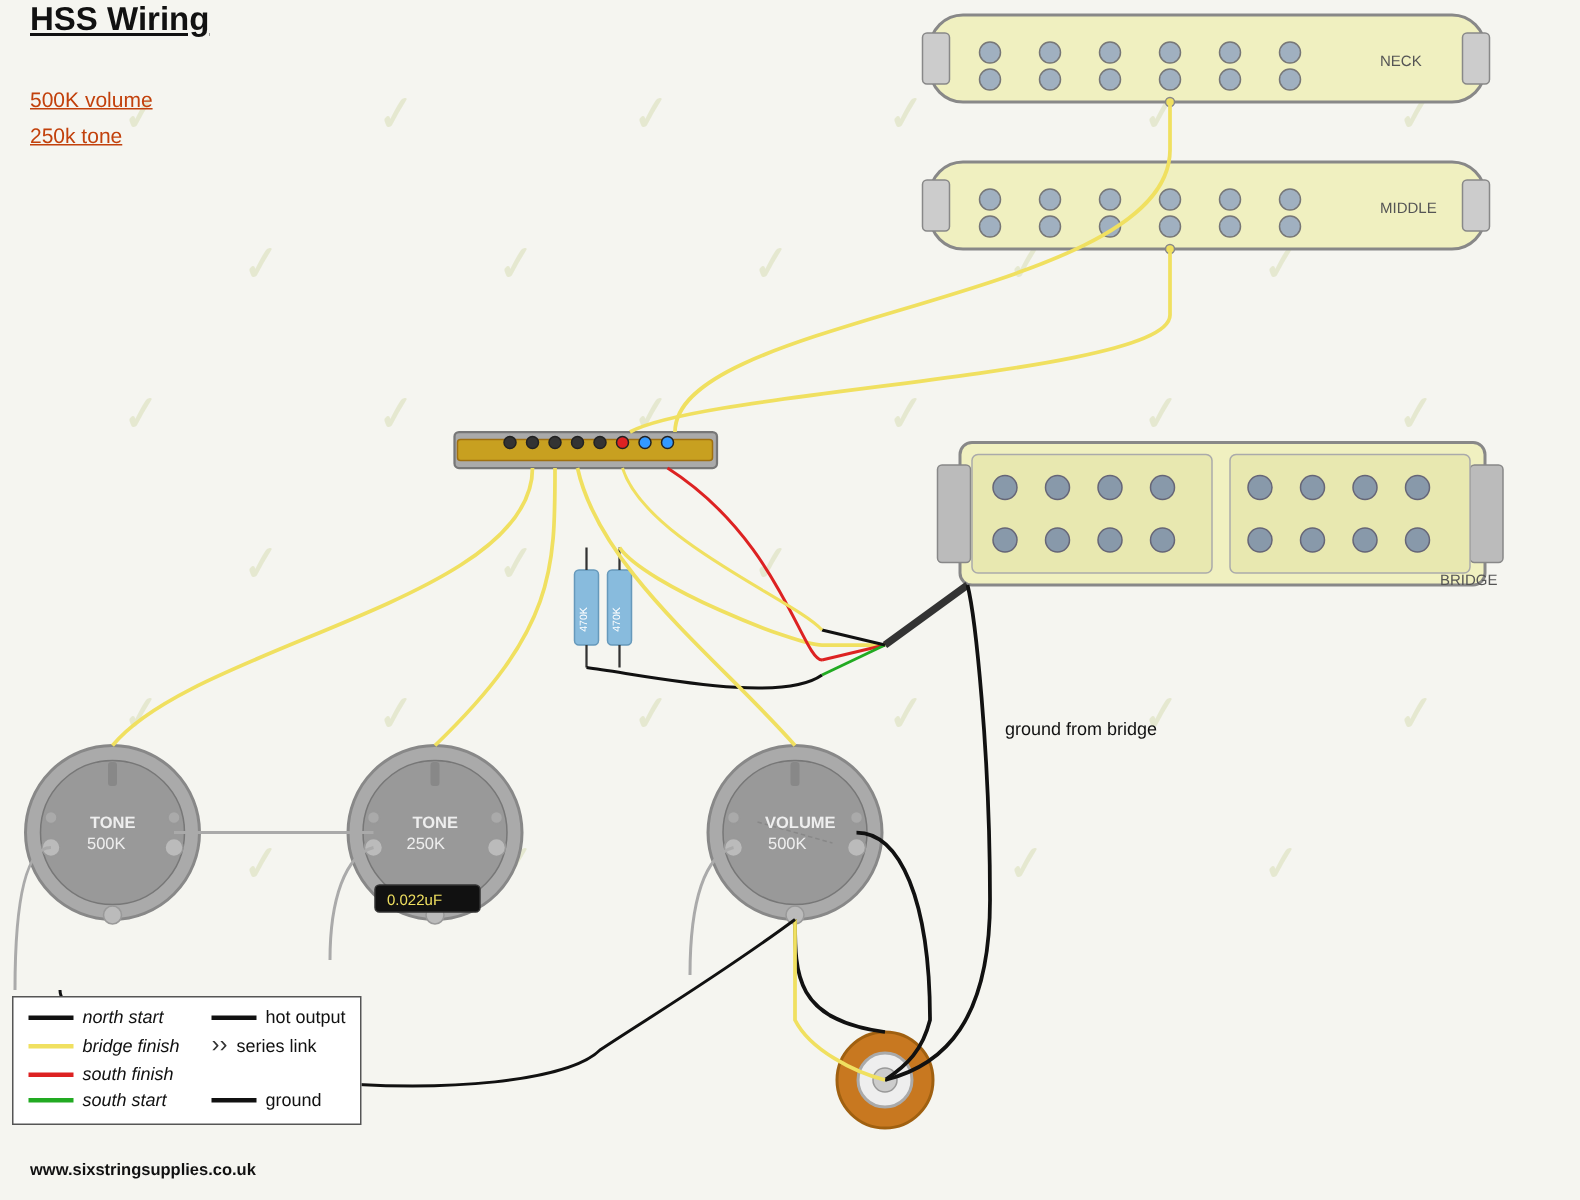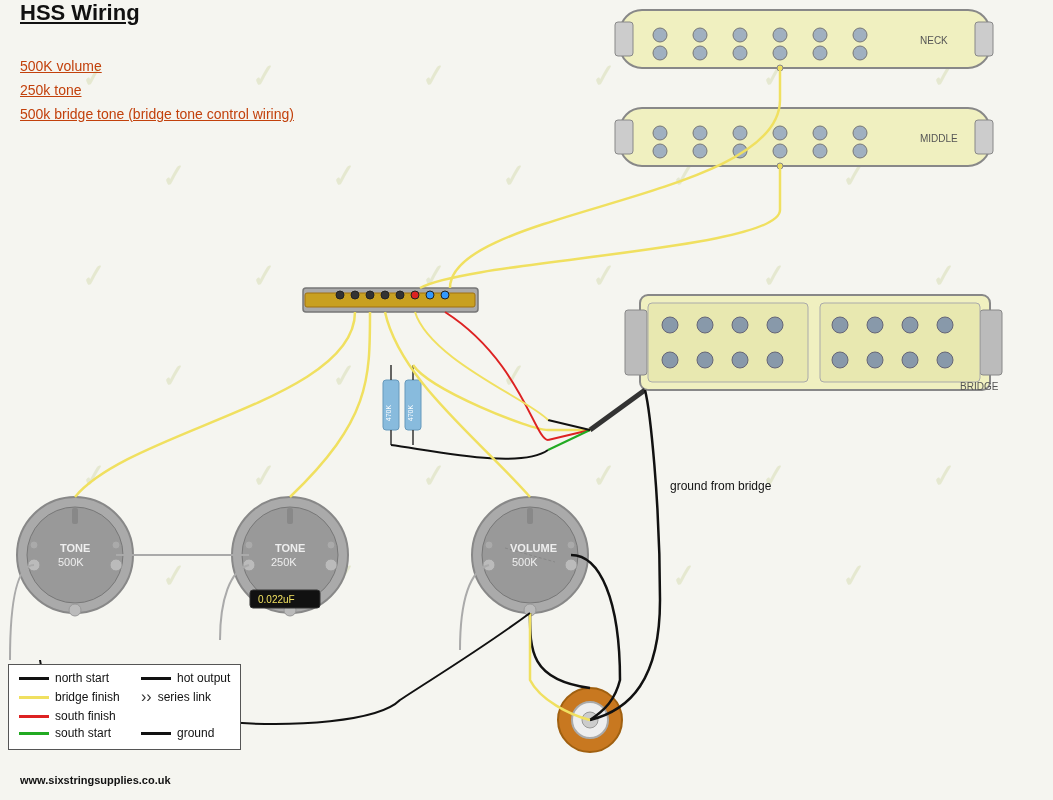--- a/index.html
+++ b/index.html
@@ -96,20 +96,21 @@
     .legend-arrow {
       display: inline-block;
       font-size: 16px;
       color: #333;
     }
 
     .legend-label {
       font-size: 12px;
       color: #111;
       min-width: 80px;
+      font-style: italic;
     }
 
     .legend-right-label {
       font-size: 12px;
       color: #111;
     }
 
     
     .diagram-svg {
       position: absolute;
@@ -335,21 +336,20 @@
     <path d="M530,613 C530,640 530,660 530,680 C540,700 570,715 590,720" stroke="#f0e060" stroke-width="2.5" fill="none"></path>
     <path d="M530,613 C480,650 430,680 400,700 C380,720 300,730 200,720 C100,710 40,680 40,660" stroke="#111" stroke-width="2" fill="none"></path>
 
   </svg>
 
   <div class="title">HSS Wiring</div>
 
   <div class="specs">
     <div>500K volume</div>
     <div>250k tone</div>
-    <div>500k bridge tone (bridge tone control wiring)</div>
   </div>
 
   <div class="legend" style="bottom:50px; left:8px;">
     <div class="legend-row">
       <span class="legend-line" style="background:#111;"></span>
       <span class="legend-label">north start</span>
       <span class="legend-line" style="background:#111;"></span>
       <span class="legend-right-label">hot output</span>
     </div>
     <div class="legend-row">

